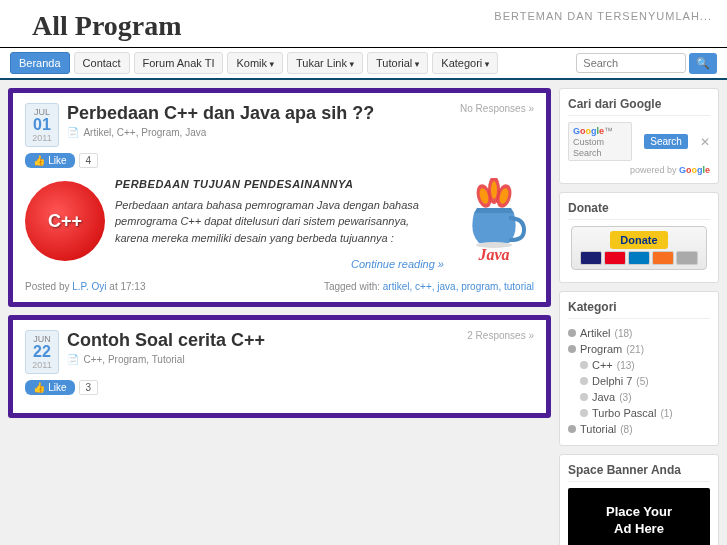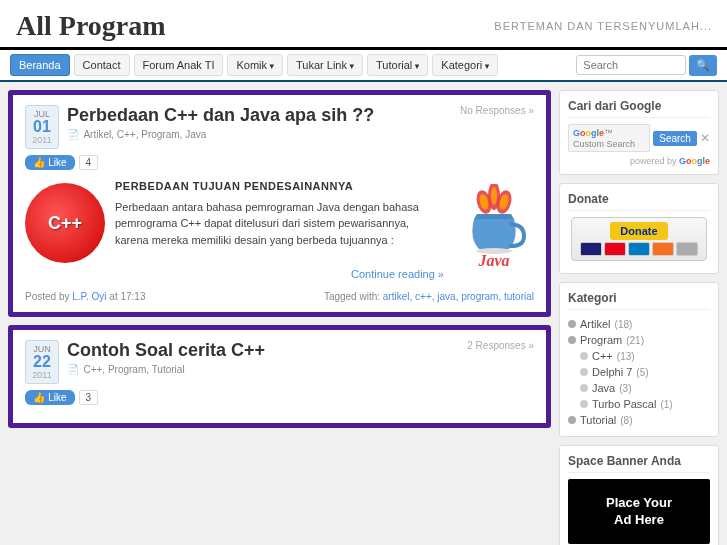--- a/index.html
+++ b/index.html
@@ -11,24 +11,24 @@
     }
     #wrapper {
       width: 727px;
       background: #f0f0f0;
       min-height: 545px;
       position: relative;
     }
     
     #header {
       background: #fff;
-      padding: 10px 15px 5px 16px;
-      border-bottom: 3px solid #000000;
-      display: flex;
-      align-items: center;
+      padding: 10px 15px 5px 32px;
+      border-bottom: 1px solid #000000;
+      display: flex;
+      align-items: flex-start;
       justify-content: space-between;
     }
     #site-title {
       font-size: 28px;
       font-weight: bold;
       color: #333;
       font-family: Georgia, serif;
     }
     #tagline {
       font-size: 11px;
@@ -217,20 +217,21 @@
       font-size: 18px;
       font-weight: bold;
       color: #fff;
       text-shadow: 1px 1px 2px rgba(0,0,0,0.5);
     }
     .post-content-text {
       flex: 1;
       font-size: 11px;
       color: #444;
       line-height: 1.5;
+      font-style: italic;
     }
     .post-content-title {
       font-weight: bold;
       font-size: 11px;
       color: #333;
       margin-bottom: 4px;
       letter-spacing: 0.5px;
     }
     .read-more {
       color: #4a90d9;
@@ -280,21 +281,21 @@
       font-weight: bold;
       color: #555;
       margin-bottom: 6px;
       border-bottom: 1px solid #eee;
       padding-bottom: 4px;
     }
     
     .google-search-row {
       display: flex;
       align-items: center;
-      gap: 3px;
+      gap: 12px;
       margin-bottom: 4px;
     }
     .google-custom-label {
       font-size: 10px;
       color: #888;
       background: #f5f5f5;
       border: 1px solid #ddd;
       padding: 2px 4px;
       border-radius: 2px;
       flex: 1;
@@ -459,21 +460,21 @@
           <button class="like-btn">👍 Like</button>
           <span class="like-count">4</span>
         </div>
 
         <div class="post-body">
           <div class="post-thumbnail">
             <span class="cpp-badge">C++</span>
           </div>
           <div class="post-content-text">
             <div class="post-content-title">PERBEDAAN TUJUAN PENDESAINANNYA</div>
-            <div style="margin-bottom:18px;">Perbedaan antara bahasa pemrograman Java dengan bahasa pemrograma C++ dapat ditelusuri dari sistem pewarisannya, karena mereka memiliki desain yang berbeda tujuannya :</div>
+            <div style="margin-bottom:10px;">Perbedaan antara bahasa pemrograman Java dengan bahasa pemrograma C++ dapat ditelusuri dari sistem pewarisannya, karena mereka memiliki desain yang berbeda tujuannya :</div>
             <a class="read-more">Continue reading »</a>
           </div>
           <div class="java-icon">
             <div class="java-cup">
               
               <svg width="70" height="90" viewBox="0 0 70 90">
 
                 <ellipse cx="25" cy="18" rx="7" ry="12" fill="#e84040" opacity="0.9" transform="rotate(-15 25 18)"></ellipse>
                 <ellipse cx="35" cy="12" rx="6" ry="14" fill="#e84040" opacity="0.9"></ellipse>
                 <ellipse cx="45" cy="18" rx="7" ry="12" fill="#e84040" opacity="0.9" transform="rotate(15 45 18)"></ellipse>

